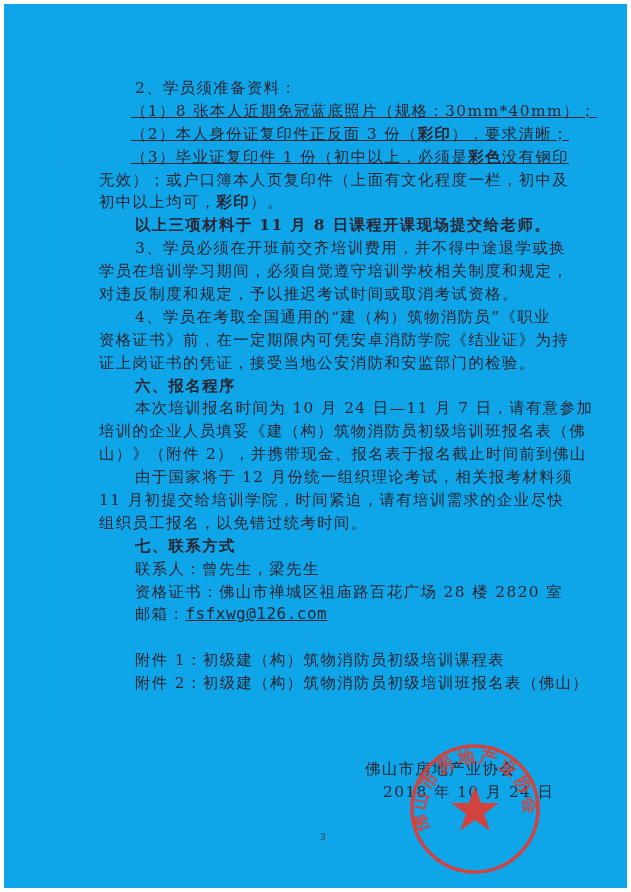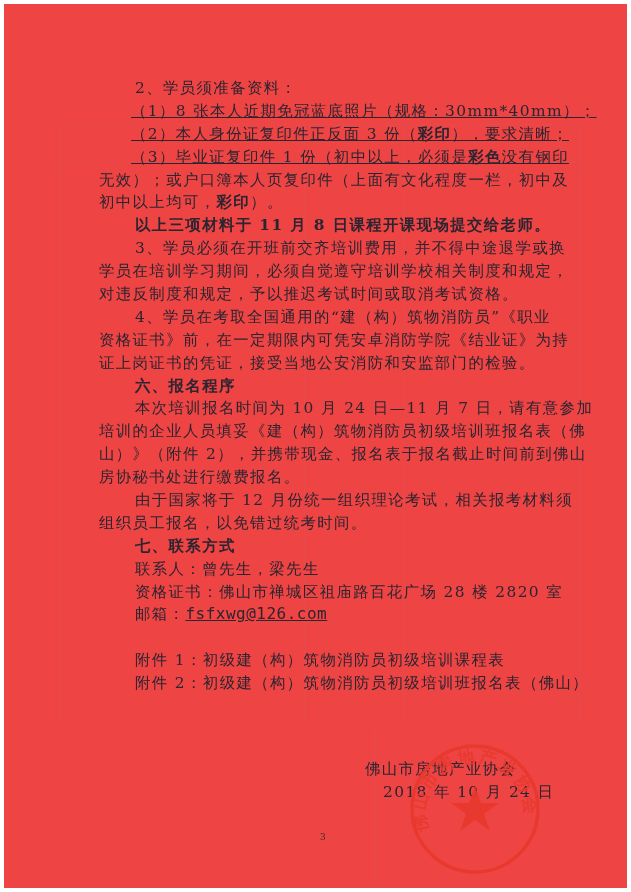--- a/index.html
+++ b/index.html
@@ -3,21 +3,21 @@
 <meta charset="utf-8">
 <style>
   html, body { margin: 0; padding: 0; }
   body {
     width: 631px; height: 892px; background: #ffffff;
     position: relative; overflow: hidden;
     font-family: "DejaVu Serif", "Liberation Serif", serif;
   }
   .page {
     position: absolute; left: 4px; top: 4px; width: 623px; height: 884px;
-    background: #ef4444;
+    background: #0ea5e9;
   }
   .bleed { position: absolute; background: rgba(150,140,165,0.10); }
   .text {
     position: absolute; left: 95px; top: 73px; width: 445px;
     font-size: 15.4px; line-height: 22.9px; color: #2a2530;
     letter-spacing: 1.4px;
   }
   .line { white-space: nowrap; height: 22.9px; }
   .ind { padding-left: 32px; text-decoration: underline; }
   .ind2 { padding-left: 36px; }
@@ -55,22 +55,22 @@
     <div class="line">对违反制度和规定，予以推迟考试时间或取消考试资格。</div>
 
     <div class="line ind2">4、学员在考取全国通用的“建（构）筑物消防员”《职业</div>
     <div class="line">资格证书》前，在一定期限内可凭安卓消防学院《结业证》为持</div>
     <div class="line">证上岗证书的凭证，接受当地公安消防和安监部门的检验。</div>
 
     <div class="line ind2 bold">六、报名程序</div>
     <div class="line ind2">本次培训报名时间为 10 月 24 日—11 月 7 日，请有意参加</div>
     <div class="line">培训的企业人员填妥《建（构）筑物消防员初级培训班报名表（佛</div>
     <div class="line">山）》（附件 2），并携带现金、报名表于报名截止时间前到佛山</div>
-    <div class="line">房协秘书处进行缴费报名。</div>
     <div class="line ind2">由于国家将于 12 月份统一组织理论考试，相关报考材料须</div>
+    <div class="line">11 月初提交给培训学院，时间紧迫，请有培训需求的企业尽快</div>
     <div class="line">组织员工报名，以免错过统考时间。</div>
 
     <div class="line ind2 bold">七、联系方式</div>
     <div class="line ind2"><span>联系人：</span><span>曾先生，梁先生</span></div>
     <div class="line ind2"><span>资格证书：</span><span>佛山市禅城区祖庙路百花广场 28 楼 2820 室</span></div>
     <div class="line ind2"><span>邮箱：</span><span class="email">fsfxwg@126.com</span></div>
 
     <div class="gap"></div>
     <div class="line ind2">附件 1：初级建（构）筑物消防员初级培训课程表</div>
     <div class="line ind2">附件 2：初级建（构）筑物消防员初级培训班报名表（佛山）</div>

